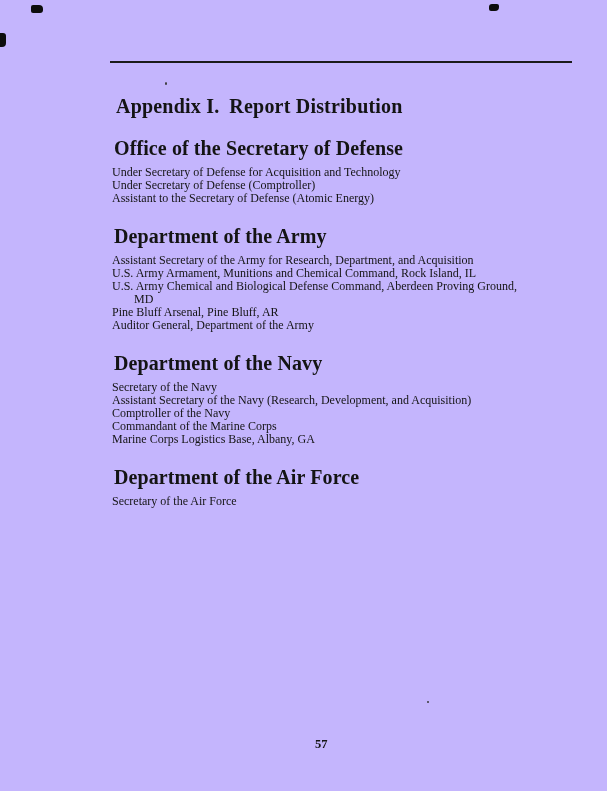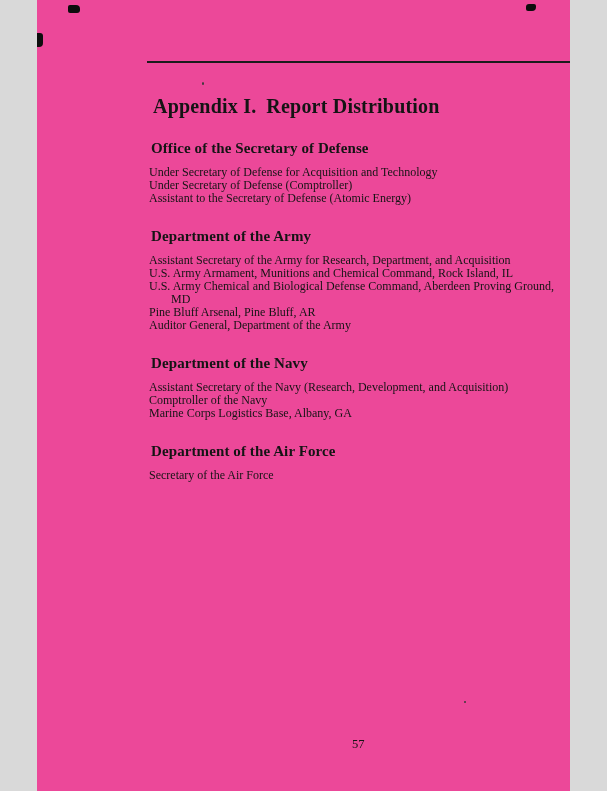--- a/index.html
+++ b/index.html
@@ -2,24 +2,24 @@
 <html><head>
 <meta charset="utf-8">
 <style>
   html, body {
     margin: 0;
     padding: 0;
     background: #d9d9d9;
   }
   .page {
     position: relative;
-    width: 533px;
+    width: 607px;
     height: 791px;
     margin: 0 auto;
-    background: #ec4899;
+    background: #c4b5fd;
     font-family: "Liberation Serif", serif;
     color: #141414;
     overflow: hidden;
   }
   .top-rule {
     position: absolute;
     left: 110px;
     top: 61px;
     width: 462px;
     border: none;
@@ -37,39 +37,40 @@
     line-height: 22px;
     font-weight: bold;
     margin: 0 0 22px 4px;
     letter-spacing: 0.2px;
     white-space: nowrap;
   }
   .title .title-main {
     margin-left: 10px;
   }
   .sec-heading {
-    font-size: 15px;
+    font-size: 20px;
     line-height: 17px;
     font-weight: bold;
     margin: 23px 0 9px 2px;
     letter-spacing: 0.1px;
   }
   .line {
     font-size: 12px;
     line-height: 13px;
     white-space: nowrap;
   }
   .continuation {
     margin-left: 22px;
   }
   .page-number {
     position: absolute;
     left: 315px;
     top: 737px;
     font-size: 12.5px;
+    font-weight: bold;
   }
   
   .artifact {
     position: absolute;
     background: #0d0d0d;
   }
   .artifact-1 { left: 31px;  top: 5px;  width: 12px; height: 8px;  border-radius: 2px 4px 3px 2px; }
   .artifact-2 { left: 489px; top: 4px;  width: 10px; height: 7px;  border-radius: 3px 2px 4px 2px; }
   .artifact-3 { left: 0px;   top: 33px; width: 6px;  height: 14px; border-radius: 0 3px 4px 0; }
   .speck { position: absolute; background: #3a3a3a; border-radius: 50%; }
@@ -105,22 +106,24 @@
       <div class="line">Assistant Secretary of the Army for Research, Department, and Acquisition</div>
       <div class="line">U.S. Army Armament, Munitions and Chemical Command, Rock Island, IL</div>
       <div class="line">U.S. Army Chemical and Biological Defense Command, Aberdeen Proving Ground,</div>
       <div class="line continuation">MD</div>
       <div class="line">Pine Bluff Arsenal, Pine Bluff, AR</div>
       <div class="line">Auditor General, Department of the Army</div>
     </section>
 
     <section>
       <h2 class="sec-heading">Department of the Navy</h2>
+      <div class="line">Secretary of the Navy</div>
       <div class="line">Assistant Secretary of the Navy (Research, Development, and Acquisition)</div>
       <div class="line">Comptroller of the Navy</div>
+      <div class="line">Commandant of the Marine Corps</div>
       <div class="line">Marine Corps Logistics Base, Albany, GA</div>
     </section>
 
     <section>
       <h2 class="sec-heading">Department of the Air Force</h2>
       <div class="line">Secretary of the Air Force</div>
     </section>
 
   </div>
 

